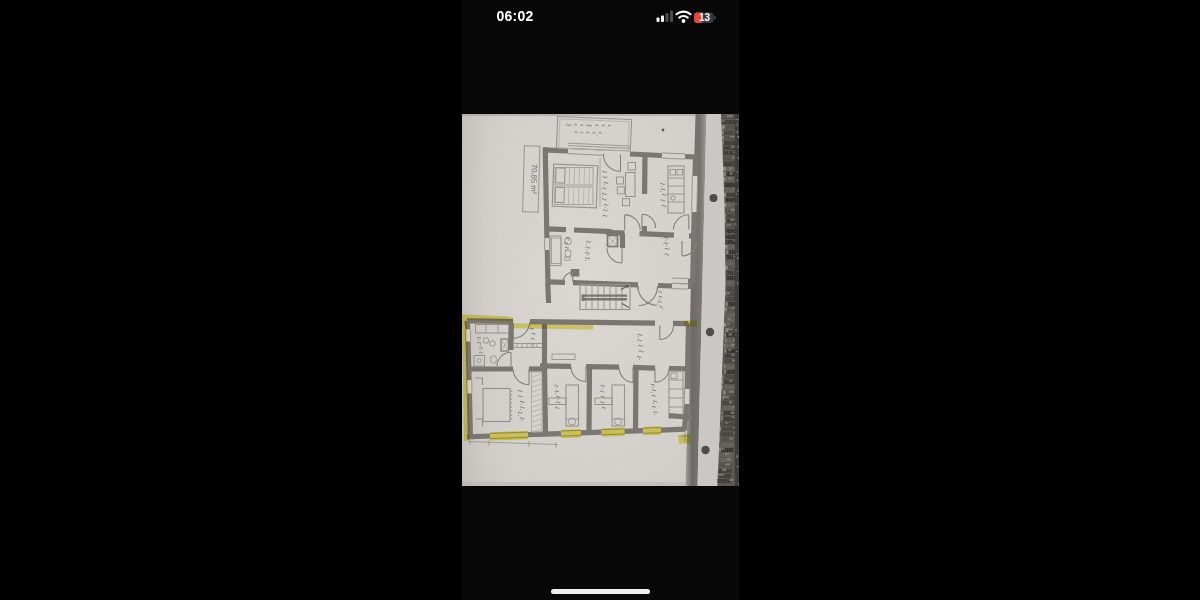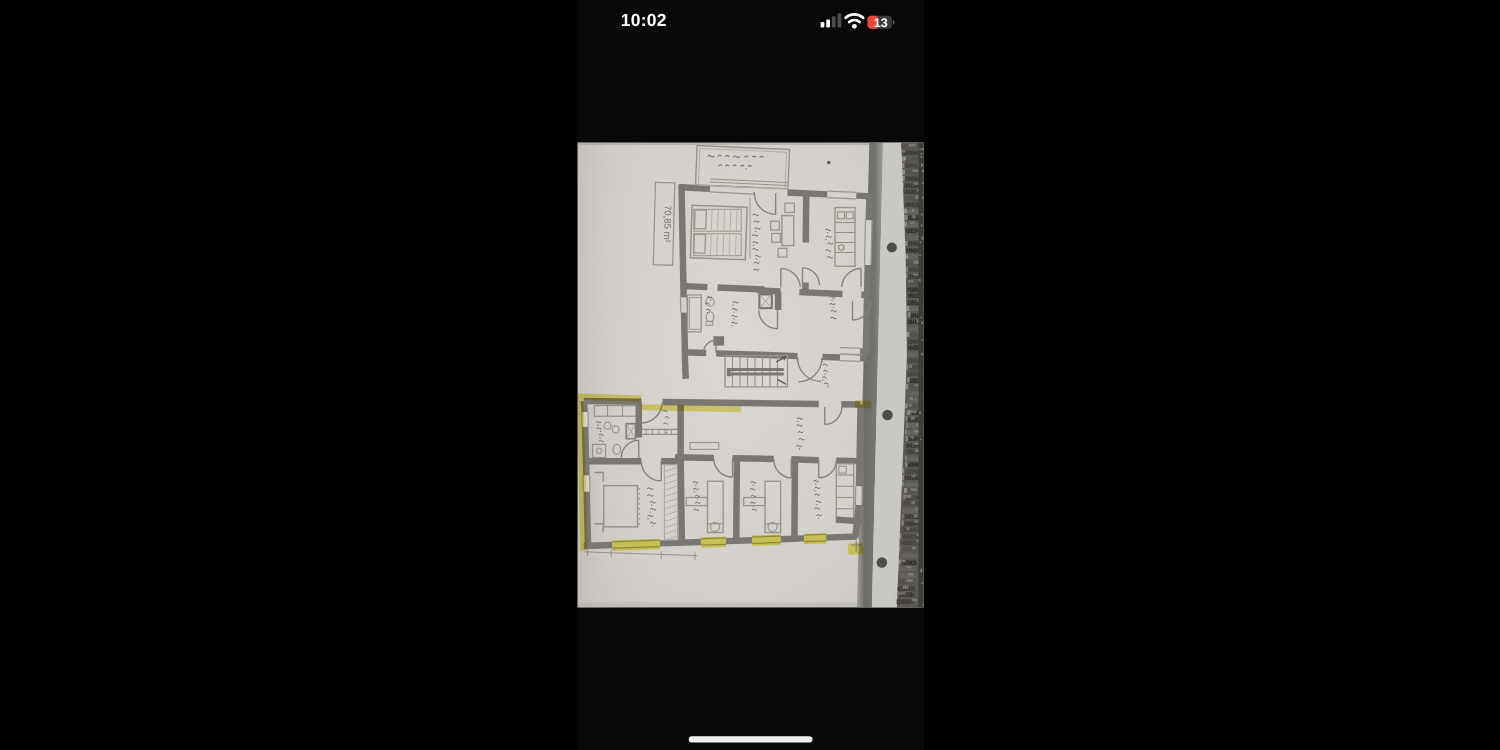--- a/index.html
+++ b/index.html
@@ -8,21 +8,21 @@
 .homebar{position:absolute;left:89px;top:589px;width:99px;height:5px;border-radius:2.5px;background:#efefef}
 </style></head>
 <body>
 
 <div style="position:absolute;left:0;top:0;width:462px;height:600px;background:#000"></div>
 
 <div style="position:absolute;left:739px;top:0;width:461px;height:600px;background:#000"></div>
 
 <div class="phone">
 
-<div class="time">10:02</div>
+<div class="time">06:02</div>
 
 <svg width="277" height="30" style="position:absolute;left:0;top:0">
 
 <rect x="194.5" y="17.5" width="3" height="4.5" rx="1" fill="#fff"></rect>
 <rect x="199" y="15.5" width="3" height="6.5" rx="1" fill="#fff"></rect>
 <rect x="203.5" y="13" width="3" height="9" rx="1" fill="#4d4d4d"></rect>
 <rect x="208" y="10.5" width="3" height="11.5" rx="1" fill="#4d4d4d"></rect>
 
 <g stroke="#fff" fill="none" stroke-linecap="round">
 <path d="M214.5 14.2 a10.5 10.5 0 0 1 14 0" stroke-width="2.2"></path>

